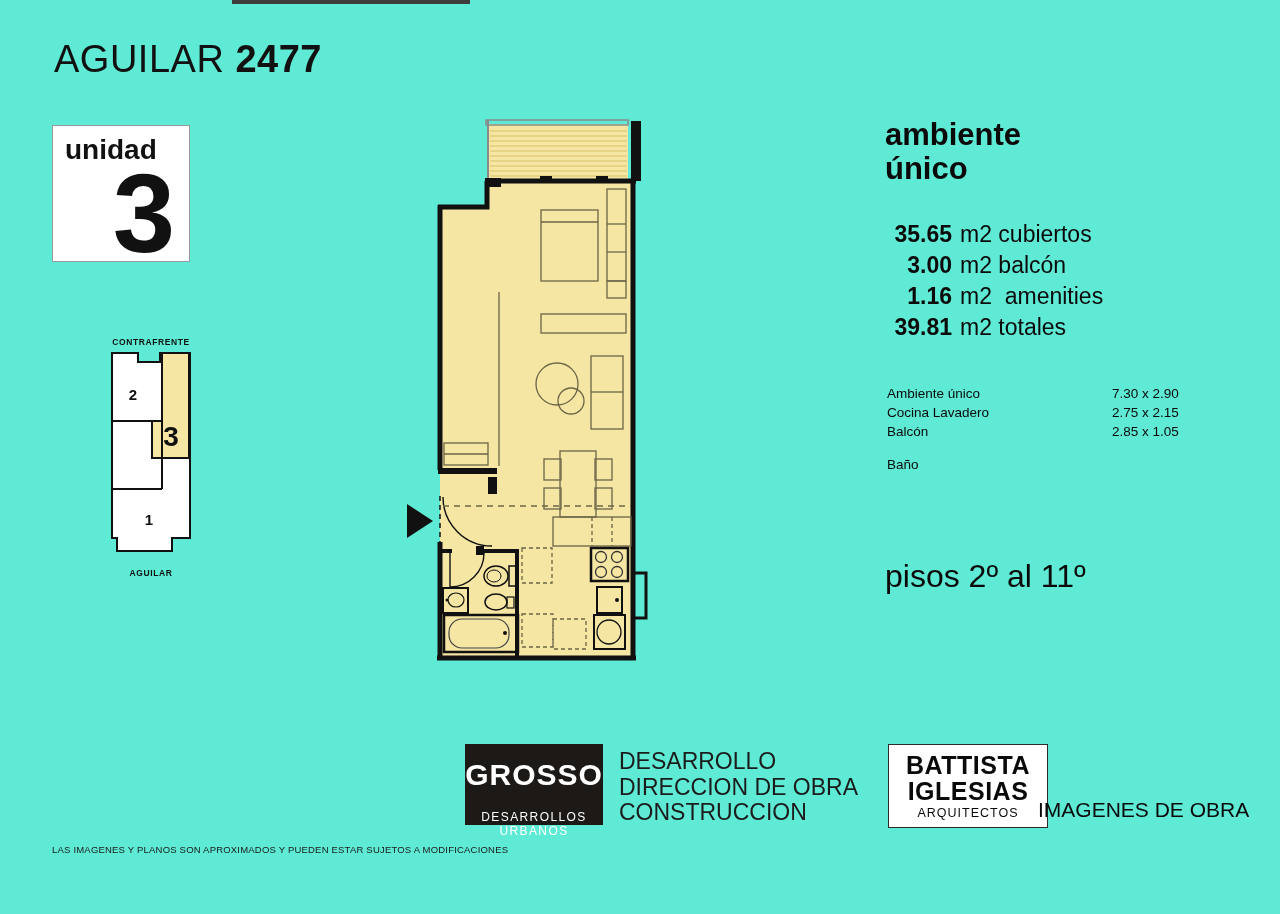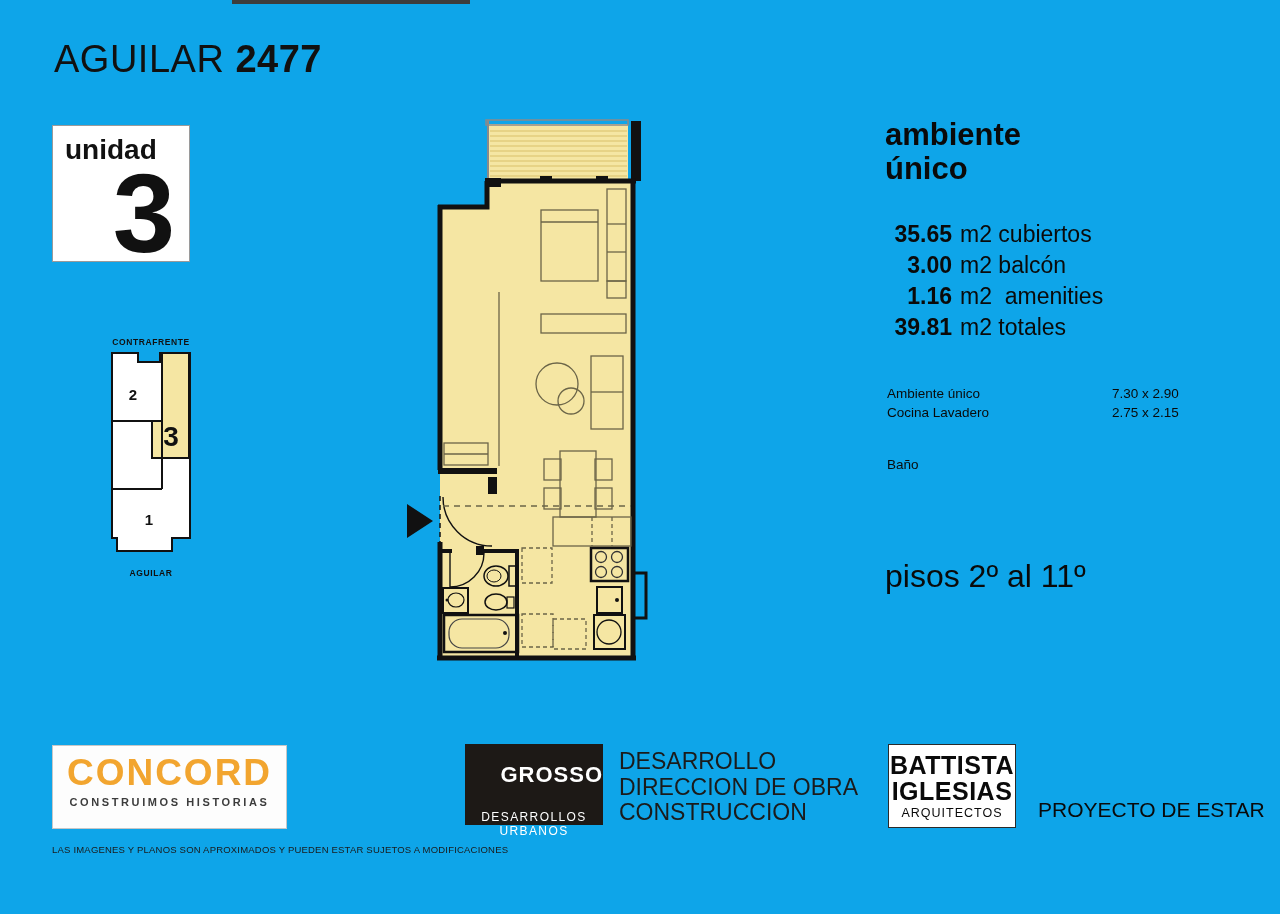--- a/index.html
+++ b/index.html
@@ -1,18 +1,18 @@
 <!DOCTYPE html>
 <html><head>
 <meta charset="utf-8">
 <style>
   * { margin:0; padding:0; box-sizing:border-box; }
   body { background:#e8e8e8; font-family:"Liberation Sans", sans-serif; }
   .sheet {
-    position:relative; width:1280px; height:914px; background:#0ea5e9;
+    position:relative; width:1280px; height:914px; background:#5eead4;
     overflow:hidden; margin:0 auto;
   }
   .topbar { position:absolute; left:232px; top:0; width:238px; height:4px; background:#3d3d3d; }
 
   .title { position:absolute; left:54px; top:38px; font-size:38px; color:#111; letter-spacing:0.5px; }
   .title .bold { font-weight:700; }
 
   .unit-badge {
     position:absolute; left:52px; top:125px; width:138px; height:137px;
     border:1px solid #9a9a9a; background:#fff;
@@ -40,27 +40,27 @@
     position:absolute; left:52px; top:745px; width:235px; height:84px;
     border:1px solid #c7c7c7; background:#fdfdfd; text-align:center;
   }
   .concord-name { margin-top:8px; font-size:37px; line-height:38px; font-weight:700; color:#F2A52F; letter-spacing:2px; }
   .concord-tagline { margin-top:4px; font-size:11px; font-weight:700; letter-spacing:2.6px; color:#3c3c3c; }
 
   .grosso-box {
     position:absolute; left:465px; top:744px; width:138px; height:81px;
     background:#1d1916; color:#fff; text-align:center;
   }
-  .grosso-name { margin-top:16px; font-size:22px; line-height:30px; font-weight:700; letter-spacing:1px;text-align:right; }
+  .grosso-name { margin-top:16px; font-size:30px; line-height:30px; font-weight:700; letter-spacing:1px; }
   .grosso-sub { margin-top:20px; font-size:12px; letter-spacing:1.4px; }
 
   .services { position:absolute; left:619px; top:749px; font-size:23px; line-height:25.5px; color:#1b1b1b; }
 
   .battista-box {
-    position:absolute; left:888px; top:744px; width:128px; height:84px;
+    position:absolute; left:888px; top:744px; width:160px; height:84px;
     border:1px solid #2a2a2a; background:#fff; text-align:center; color:#0a0a0a;
   }
   .battista-l1 { margin-top:7px; font-size:25px; line-height:26px; font-weight:700; letter-spacing:0.5px; }
   .battista-l2 { font-size:25px; line-height:26px; font-weight:700; letter-spacing:0.5px; }
   .battista-sub { margin-top:2px; font-size:12.5px; letter-spacing:1px; }
   .proyecto { position:absolute; left:1038px; top:798px; font-size:21px; color:#0a0a0a; }
 
   .disclaimer { position:absolute; left:52px; top:844px; font-size:9.5px; letter-spacing:0.2px; color:#1a1a1a; }
 
   svg { position:absolute; overflow:visible; }
@@ -263,43 +263,43 @@
 
   <div class="rooms">
     <div class="room-row">
       <span class="name">Ambiente único</span>
       <span class="dims">7.30 x 2.90</span>
     </div>
     <div class="room-row">
       <span class="name">Cocina Lavadero</span>
       <span class="dims">2.75 x 2.15</span>
     </div>
+    <div class="room-row">
+      <span class="name">Balcón</span>
+      <span class="dims">2.85 x 1.05</span>
+    </div>
   </div>
   <div class="extra-room">Baño</div>
 
   <div class="floors">pisos 2º al 11º</div>
 
-  <div class="concord-box">
-    <div class="concord-name">CONCORD</div>
-    <div class="concord-tagline">CONSTRUIMOS HISTORIAS</div>
-  </div>
 
   <div class="grosso-box">
     <div class="grosso-name">GROSSO</div>
     <div class="grosso-sub">DESARROLLOS URBANOS</div>
   </div>
 
   <div class="services">
     <div>DESARROLLO</div>
     <div>DIRECCION DE OBRA</div>
     <div>CONSTRUCCION</div>
   </div>
 
   <div class="battista-box">
     <div class="battista-l1">BATTISTA</div>
     <div class="battista-l2">IGLESIAS</div>
     <div class="battista-sub">ARQUITECTOS</div>
   </div>
-  <div class="proyecto">PROYECTO DE ESTAR</div>
+  <div class="proyecto">IMAGENES DE OBRA</div>
 
   <div class="disclaimer">LAS IMAGENES Y PLANOS SON APROXIMADOS Y PUEDEN ESTAR SUJETOS A MODIFICACIONES</div>
 
 </div>
 
 </body></html>

